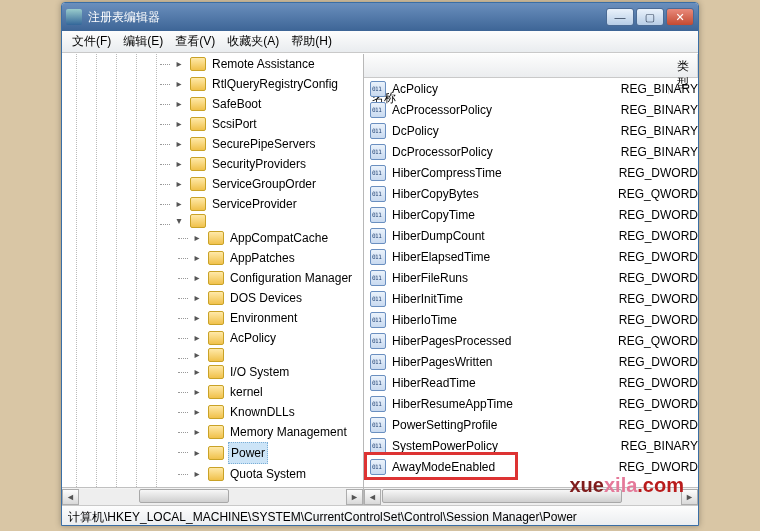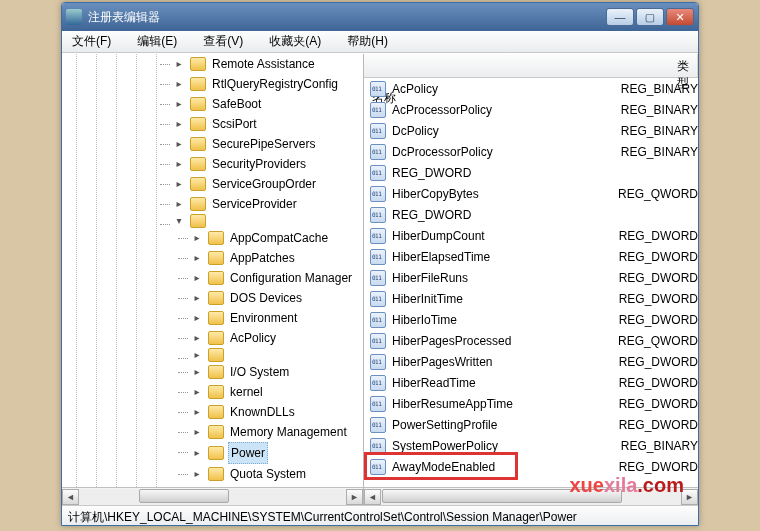--- a/index.html
+++ b/index.html
@@ -6,21 +6,21 @@
 body { margin: 0; width: 760px; height: 531px; overflow: hidden; background: #d9c6a5; }
 
 .window { position: relative; width: 638px; height: 524px; margin: 2px auto 0; background: #fff; border: 1px solid #3a6ea5; border-radius: 4px 4px 0 0; overflow: hidden; box-shadow: 0 0 6px rgba(0,0,0,.3); }
 
 .titlebar { height: 28px; background: linear-gradient(#6a8fbd,#3d6596); display: flex; align-items: center; padding: 0 4px; color: #fff; font-size: 12px; }
 .titlebar .app-icon { width: 16px; height: 16px; margin-right: 6px; background: linear-gradient(#9cc,#369); border-radius: 2px; }
 .titlebar .title { flex: 1; }
 .win-btn { width: 28px; height: 18px; margin-left: 2px; background: linear-gradient(#eaf2fb,#b7cde6); border: 1px solid #4a6a94; border-radius: 3px; display: flex; align-items: center; justify-content: center; font-size: 11px; color: #2a3a52; }
 .win-btn.close { background: linear-gradient(#e98a7b,#c24a32); color: #fff; }
 
-.menubar { height: 22px; background: linear-gradient(#fdfdfd,#e9ecef); border-bottom: 1px solid #c9c9c9; display: flex; align-items: center; font-size: 12px; padding-left: 4px; gap: 14px; }
+.menubar { height: 22px; background: linear-gradient(#fdfdfd,#e9ecef); border-bottom: 1px solid #c9c9c9; display: flex; align-items: center; font-size: 12px; padding-left: 4px; gap: 0; }
 .menubar span { padding: 2px 6px; }
 
 .client { display: flex; height: 452px; border-top: 1px solid #fff; }
 
 .tree-pane { width: 302px; border-right: 1px solid #b8b8b8; display: flex; flex-direction: column; overflow: hidden; background: #fff; }
 .tree-body { flex: 1; overflow: hidden; position: relative; }
 .tree ul { list-style: none; margin: 0; padding: 0 0 0 18px; }
 .tree > ul { padding-left: 112px; }
 .tree li { font-size: 12px; white-space: nowrap; line-height: 20px; position: relative; }
 .tree li::before { content: ""; position: absolute; left: -14px; top: 10px; width: 10px; height: 0; border-top: 1px dotted #999; }
@@ -45,21 +45,21 @@
 .val-icon { width: 16px; height: 16px; border: 1px solid #6a8fc0; border-radius: 2px; background: linear-gradient(#eaf2fb,#c9daf0); margin-right: 6px; position: relative; flex-shrink: 0; }
 .val-icon::after { content: "011"; position: absolute; font-size: 6px; color: #2a4a7a; top: 3px; left: 1px; font-family: monospace; letter-spacing: -0.5px; }
 .item .iname { width: 288px; }
 .item .itype { flex: 1; }
 
 .highlight-box { position: absolute; border: 3px solid #d33; pointer-events: none; }
 
 .statusbar { height: 22px; border-top: 1px solid #c9c9c9; background: linear-gradient(#fdfdfd,#e9ecef); font-size: 12px; padding: 3px 6px; white-space: nowrap; overflow: hidden; }
 
 .watermark { position: absolute; right: 14px; bottom: 28px; font-size: 20px; font-weight: 600; font-family: Arial, sans-serif; pointer-events: none; }
-.watermark .c1 { color: #ef4444; }
+.watermark .c1 { color: #7f1d1d; }
 .watermark .c2 { color: #e57a9a; }
 .watermark .c3 { color: #b91c1c; margin-top: 8px; }
 
 .vguides { position: absolute; left: 12px; top: 0; bottom: 0; width: 100px; pointer-events: none; }
 .vguides span { position: absolute; top: 0; bottom: 0; border-left: 1px dotted #bbb; }
 </style>
 </head>
 <body>
 
 <div class="window">
@@ -280,29 +280,31 @@
             <span class="iname">DcPolicy</span>
             <span class="itype">REG_BINARY</span>
           </div>
           <div class="item">
             <span class="val-icon"></span>
             <span class="iname">DcProcessorPolicy</span>
             <span class="itype">REG_BINARY</span>
           </div>
           <div class="item">
             <span class="val-icon"></span>
+            <span class="iname">HiberCompressTime</span>
             <span class="itype">REG_DWORD</span>
           </div>
           <div class="item">
             <span class="val-icon"></span>
             <span class="iname">HiberCopyBytes</span>
             <span class="itype">REG_QWORD</span>
           </div>
           <div class="item">
             <span class="val-icon"></span>
+            <span class="iname">HiberCopyTime</span>
             <span class="itype">REG_DWORD</span>
           </div>
           <div class="item">
             <span class="val-icon"></span>
             <span class="iname">HiberDumpCount</span>
             <span class="itype">REG_DWORD</span>
           </div>
           <div class="item">
             <span class="val-icon"></span>
             <span class="iname">HiberElapsedTime</span>

